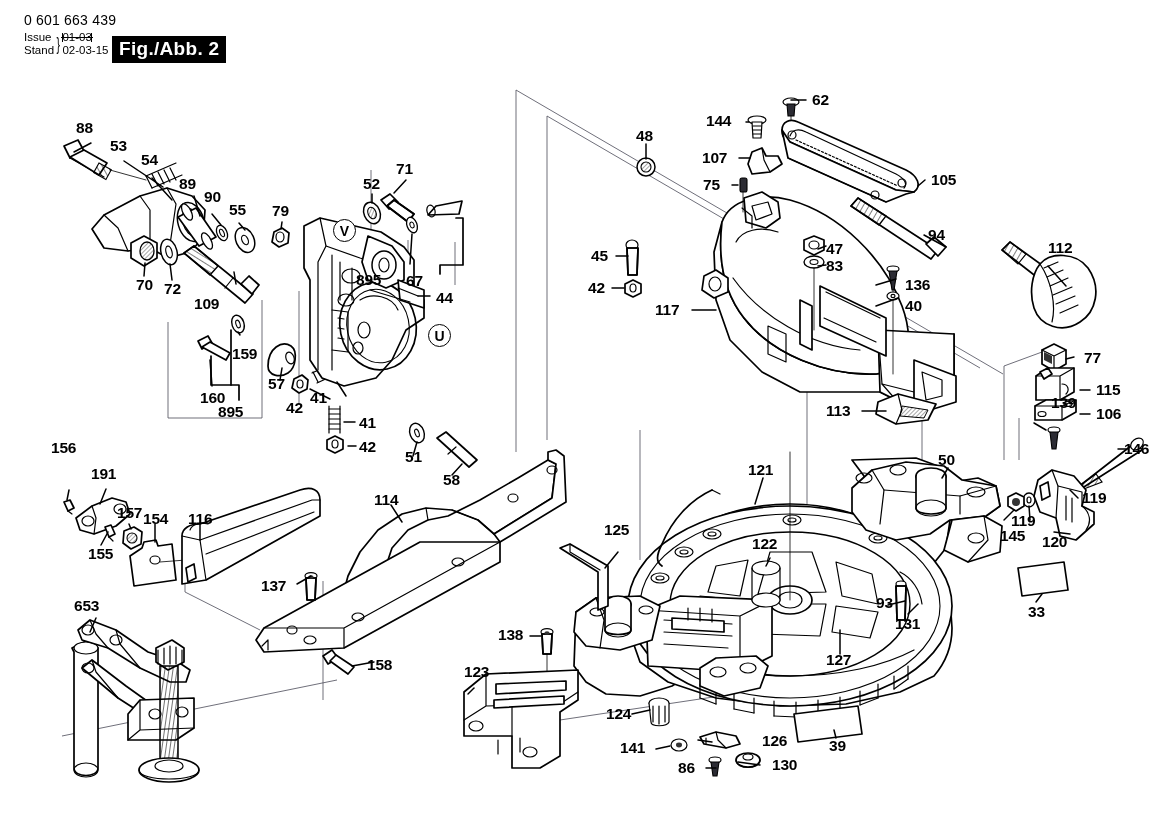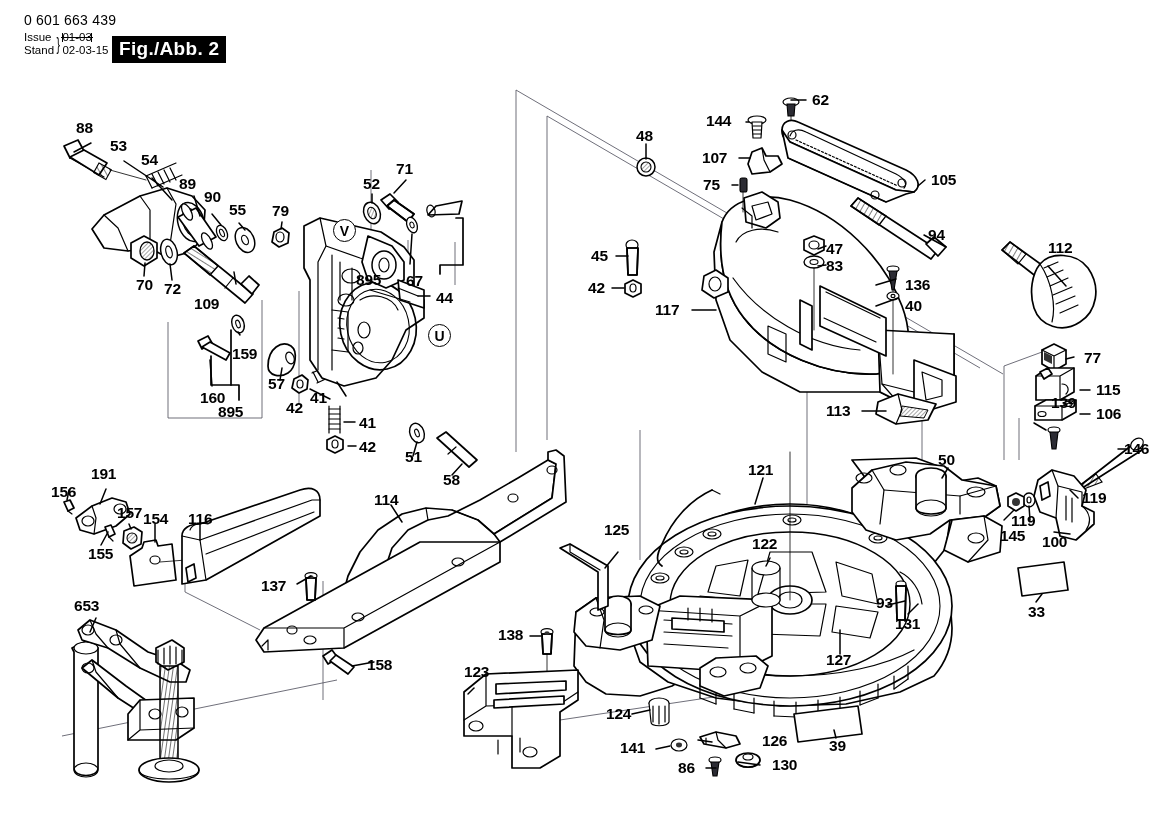--- a/index.html
+++ b/index.html
@@ -852,38 +852,38 @@
   <div class="lbl" style="left:826px; top:403px;">113</div>
   <div class="lbl" style="left:1048px;top:240px;">112</div>
   <div class="lbl" style="left:1084px;top:350px;">77</div>
   <div class="lbl" style="left:1096px;top:382px;">115</div>
   <div class="lbl" style="left:1096px;top:406px;">106</div>
   <div class="lbl" style="left:1003px;top:395px;padding-left:48px;">139</div>
   <div class="lbl" style="left:1124px;top:441px;">146</div>
   <div class="lbl" style="left:1082px;top:490px;">119</div>
   <div class="lbl" style="left:1011px;top:513px;">119</div>
   <div class="lbl" style="left:1000px;top:528px;">145</div>
-  <div class="lbl" style="left:1042px;top:534px;">100</div>
+  <div class="lbl" style="left:1042px;top:534px;">120</div>
   <div class="lbl" style="left:938px; top:452px;">50</div>
   <div class="lbl" style="left:748px; top:462px;">121</div>
   <div class="lbl" style="left:752px; top:536px;">122</div>
   <div class="lbl" style="left:604px; top:522px;">125</div>
   <div class="lbl" style="left:876px; top:595px;">93</div>
   <div class="lbl" style="left:895px; top:616px;">131</div>
   <div class="lbl" style="left:826px; top:652px;">127</div>
   <div class="lbl" style="left:1028px;top:604px;">33</div>
   <div class="lbl" style="left:829px; top:738px;">39</div>
   <div class="lbl" style="left:606px; top:706px;">124</div>
   <div class="lbl" style="left:714px; top:733px;margin-left:48px;">126</div>
   <div class="lbl" style="left:620px; top:740px;">141</div>
   <div class="lbl" style="left:678px; top:760px;">86</div>
   <div class="lbl" style="left:772px; top:757px;">130</div>
   <div class="lbl" style="left:464px; top:664px;">123</div>
   <div class="lbl" style="left:498px; top:627px;">138</div>
-  <div class="lbl" style="left:51px;  top:484px;">156</div>
+  <div class="lbl" style="left:51px;  top:440px;">156</div>
   <div class="lbl" style="left:91px;  top:466px;">191</div>
   <div class="lbl" style="left:117px; top:505px;">157</div>
   <div class="lbl" style="left:143px; top:511px;">154</div>
   <div class="lbl" style="left:88px;  top:546px;">155</div>
   <div class="lbl" style="left:188px; top:511px;">116</div>
   <div class="lbl" style="left:374px; top:492px;">114</div>
   <div class="lbl" style="left:261px; top:578px;">137</div>
   <div class="lbl" style="left:367px; top:657px;">158</div>
   <div class="lbl" style="left:74px;  top:598px;">653</div>
 

